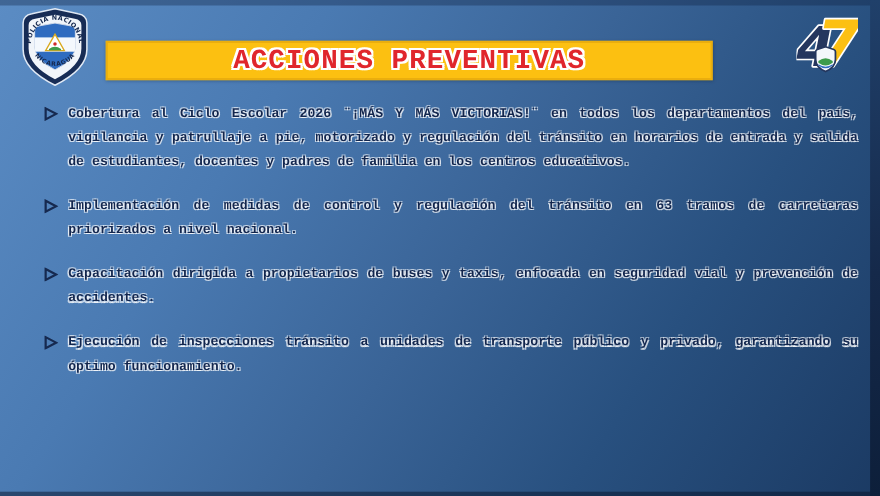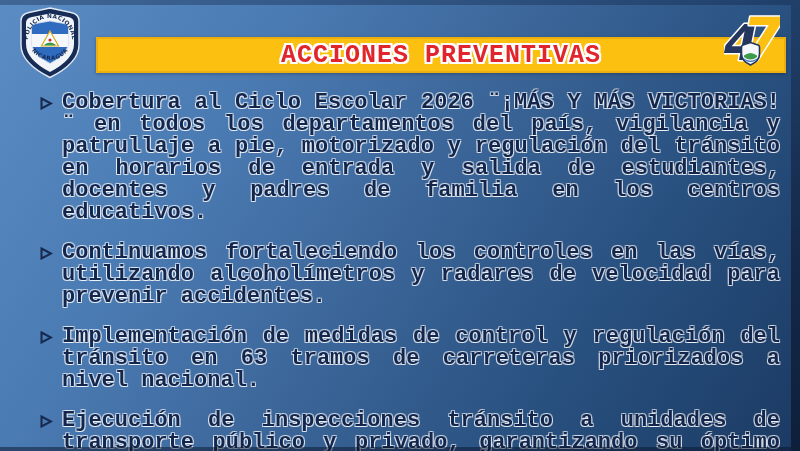--- a/index.html
+++ b/index.html
@@ -20,21 +20,21 @@
     background: rgba(8, 20, 42, 0.5);
   }
   .edge-right {
     position: absolute; top: 0; bottom: 0; right: 0; width: 9px;
     background: linear-gradient(180deg, #20406a 0%, #15294a 55%, #0d1f3a 100%);
   }
   .badge-left {
     position: absolute; left: 16px; top: 7px; width: 68px; height: 72px;
   }
   .banner {
-    position: absolute; left: 96px; top: 37px; width: 690px; height: 36px;
+    position: absolute; left: 96px; top: 37px; width: 552px; height: 36px;
     background: #fcc011;
     box-shadow: inset 0 0 0 2px rgba(186, 128, 8, 0.28), 0 1px 3px rgba(10, 25, 50, 0.35);
     display: flex; align-items: center; justify-content: center;
   }
   .banner-title {
     font-family: "Liberation Mono", "DejaVu Sans Mono", monospace;
     font-weight: bold; font-size: 25px; letter-spacing: 1px;
     color: #e0262c;
     text-shadow:
       -2px -2px 0 #ffffff, 2px -2px 0 #ffffff,
@@ -53,21 +53,21 @@
     list-style: none; margin: 0; padding: 0;
   }
   ul.bullets li {
     position: relative;
     padding-left: 22px;
     width: 718px;
     margin: 0 0 18px 0;
     text-align: justify;
     font-family: "Liberation Mono", "DejaVu Sans Mono", monospace;
     font-weight: bold;
-    font-size: 22px; line-height: 22px;
+    font-size: 12px; line-height: 22px;
     color: #12264e;
     text-shadow:
       -1px -1px 0 rgba(255,255,255,0.55), 1px -1px 0 rgba(255,255,255,0.55),
       -1px 1px 0 rgba(255,255,255,0.7), 1px 1px 0 rgba(255,255,255,0.7);
   }
   .bullet-arrow {
     position: absolute; left: 0; top: 5px; width: 13px; height: 13px;
   }
 </style>
 </head>
@@ -115,27 +115,27 @@
         <li>
     <svg class="bullet-arrow" viewBox="0 0 13 13" aria-hidden="true">
       <path d="M1.5 1.5 L11 6.5 L1.5 11.5 Z" fill="none" stroke="#16294f" stroke-width="2" stroke-linejoin="miter"></path>
     </svg>
     <span>Cobertura al Ciclo Escolar 2026 ¨¡MÁS Y MÁS VICTORIAS!¨ en todos los departamentos del país, vigilancia y patrullaje a pie, motorizado y regulación del tránsito en horarios de entrada y salida de estudiantes, docentes y padres de familia en los centros educativos.</span>
   </li>
         <li>
     <svg class="bullet-arrow" viewBox="0 0 13 13" aria-hidden="true">
       <path d="M1.5 1.5 L11 6.5 L1.5 11.5 Z" fill="none" stroke="#16294f" stroke-width="2" stroke-linejoin="miter"></path>
     </svg>
-    <span>Continuamos fortaleciendo los controles en las vías, utilizando alcoholímetros y radares de velocidad para prevenir accidentes.</span>
+    <span>Implementación de medidas de control y regulación del tránsito en 63 tramos de carreteras priorizados a nivel nacional.</span>
   </li>
         <li>
     <svg class="bullet-arrow" viewBox="0 0 13 13" aria-hidden="true">
       <path d="M1.5 1.5 L11 6.5 L1.5 11.5 Z" fill="none" stroke="#16294f" stroke-width="2" stroke-linejoin="miter"></path>
     </svg>
-    <span>Implementación de medidas de control y regulación del tránsito en 63 tramos de carreteras priorizados a nivel nacional.</span>
+    <span>Capacitación dirigida a propietarios de buses y taxis, enfocada en seguridad vial y prevención de accidentes.</span>
   </li>
         <li>
     <svg class="bullet-arrow" viewBox="0 0 13 13" aria-hidden="true">
       <path d="M1.5 1.5 L11 6.5 L1.5 11.5 Z" fill="none" stroke="#16294f" stroke-width="2" stroke-linejoin="miter"></path>
     </svg>
     <span>Ejecución de inspecciones tránsito a unidades de transporte público y privado, garantizando su óptimo funcionamiento.</span>
   </li>
       </ul>
   </div>
 

